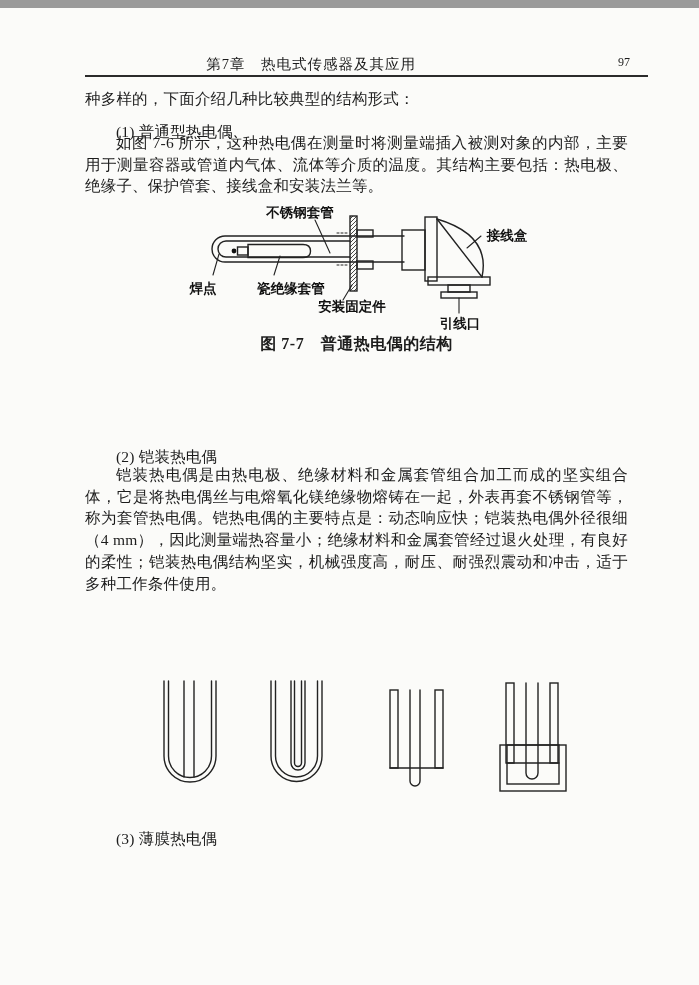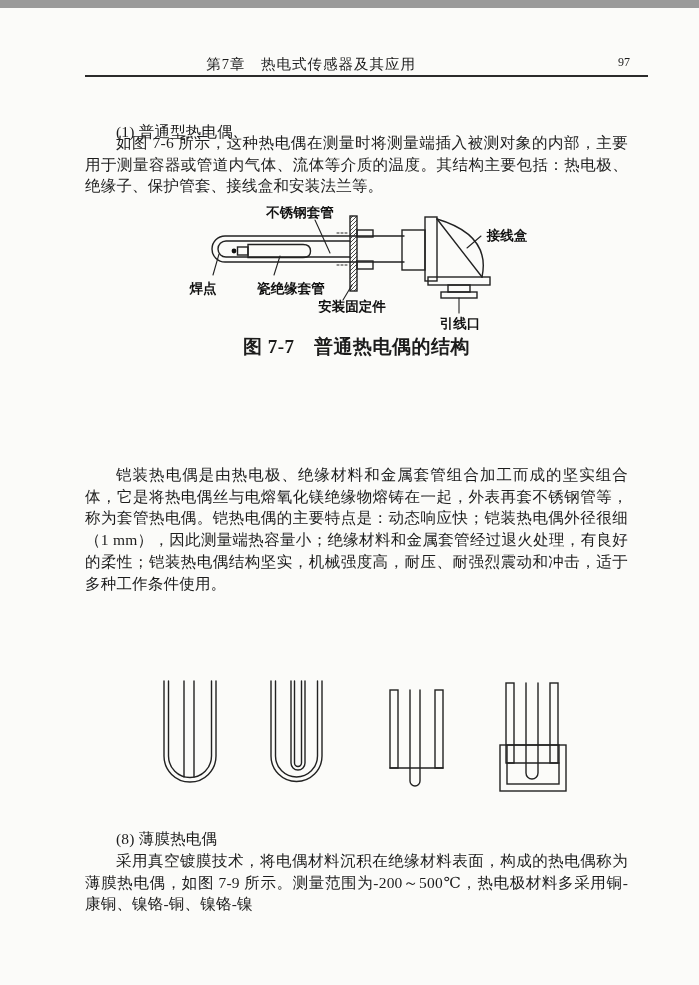--- a/index.html
+++ b/index.html
@@ -20,34 +20,35 @@
   }
   .para,.heading{
     position:absolute;left:85px;width:543px;
     font-size:15.5px;line-height:21.7px;text-align:justify;
     text-justify:inter-ideograph;letter-spacing:0.2px;
   }
   .indent{text-indent:2em;}
   .heading{padding-left:2em;width:511px;text-align:left;}
   .caption{
     position:absolute;left:85px;width:543px;text-align:center;
-    font-size:19px;font-weight:bold;letter-spacing:0.5px;
+    font-size:16px;font-weight:bold;letter-spacing:0.5px;
   }
   svg.fig{position:absolute;}
   svg text{font-family:"Liberation Serif","DejaVu Serif",serif;}
 </style>
 </head>
 <body>
 
 <div class="page">
 
   <div class="chapter-title">第7章　热电式传感器及其应用</div>
   <div class="page-number">97</div>
   <div class="header-rule"></div>
 
+  <div class="para" style="top:80px;">种多样的，下面介绍几种比较典型的结构形式：</div>
   <div class="heading" style="top:113px;">(1) 普通型热电偶</div>
   <div class="para indent" style="top:124px;">如图 7-6 所示，这种热电偶在测量时将测量端插入被测对象的内部，主要用于测量容器或管道内气体、流体等介质的温度。其结构主要包括：热电极、绝缘子、保护管套、接线盒和安装法兰等。</div>
 
   <svg class="fig" style="left:180px;top:193px;" width="360" height="132" viewBox="0 0 360 132">
     <defs>
       <pattern id="hatch" width="4" height="4" patternUnits="userSpaceOnUse">
         <path d="M0,4 L4,0" stroke="#333" stroke-width="0.9"></path>
       </pattern>
     </defs>
     <g stroke="#222" stroke-width="1.4" fill="none" stroke-linecap="round">
@@ -79,21 +80,22 @@
       <text x="120" y="16">不锈钢套管</text>
       <text x="327" y="39">接线盒</text>
       <text x="23" y="92">焊点</text>
       <text x="111" y="92">瓷绝缘套管</text>
       <text x="172" y="110">安装固定件</text>
       <text x="280" y="127">引线口</text>
     </g>
   </svg>
   <div class="caption" style="top:326px;">图 7-7　普通热电偶的结构</div>
 
-  <div class="para indent" style="top:456px;">铠装热电偶是由热电极、绝缘材料和金属套管组合加工而成的坚实组合体，它是将热电偶丝与电熔氧化镁绝缘物熔铸在一起，外表再套不锈钢管等，称为套管热电偶。铠热电偶的主要特点是：动态响应快；铠装热电偶外径很细（1 mm），因此测量端热容量小；绝缘材料和金属套管经过退火处理，有良好的柔性；铠装热电偶结构坚实，机械强度高，耐压、耐强烈震动和冲击，适于多种工作条件使用。</div>
+  <div class="heading" style="top:438px;">(2) 铠装热电偶</div>
+  <div class="para indent" style="top:456px;">铠装热电偶是由热电极、绝缘材料和金属套管组合加工而成的坚实组合体，它是将热电偶丝与电熔氧化镁绝缘物熔铸在一起，外表再套不锈钢管等，称为套管热电偶。铠热电偶的主要特点是：动态响应快；铠装热电偶外径很细（4 mm），因此测量端热容量小；绝缘材料和金属套管经过退火处理，有良好的柔性；铠装热电偶结构坚实，机械强度高，耐压、耐强烈震动和冲击，适于多种工作条件使用。</div>
 
   <svg class="fig" style="left:150px;top:670px;" width="430" height="118" viewBox="0 0 430 118">
     <g stroke="#222" stroke-width="1.4" fill="none" stroke-linecap="round">
       <g>
         <path d="M 14,3 V 78 A 26,26 0 0 0 66,78 V 3"></path>
         <path d="M 18.5,3 V 78 A 21.5,21.5 0 0 0 61.5,78 V 3"></path>
         <path d="M 34,3 V 99"></path>
         <path d="M 44,3 V 99"></path>
       </g>
       <g>
@@ -112,16 +114,15 @@
         <rect x="356" y="5" width="8" height="80"></rect>
         <rect x="400" y="5" width="8" height="80"></rect>
         <path d="M 376,5 V 95 A 6,6 0 0 0 388,95 V 5"></path>
         <rect x="350" y="67" width="66" height="46"></rect>
         <rect x="357" y="67" width="52" height="39"></rect>
         <path d="M 357,85 H 409"></path>
       </g>
     </g>
   </svg>
 
-  <div class="heading" style="top:820px;">(8) 薄膜热电偶</div>
-  <div class="para indent" style="top:842px;">采用真空镀膜技术，将电偶材料沉积在绝缘材料表面，构成的热电偶称为薄膜热电偶，如图 7-9 所示。测量范围为-200～500℃，热电极材料多采用铜-康铜、镍铬-铜、镍铬-镍</div>
+  <div class="heading" style="top:820px;">(3) 薄膜热电偶</div>
 
 </div>
 
 </body></html>

